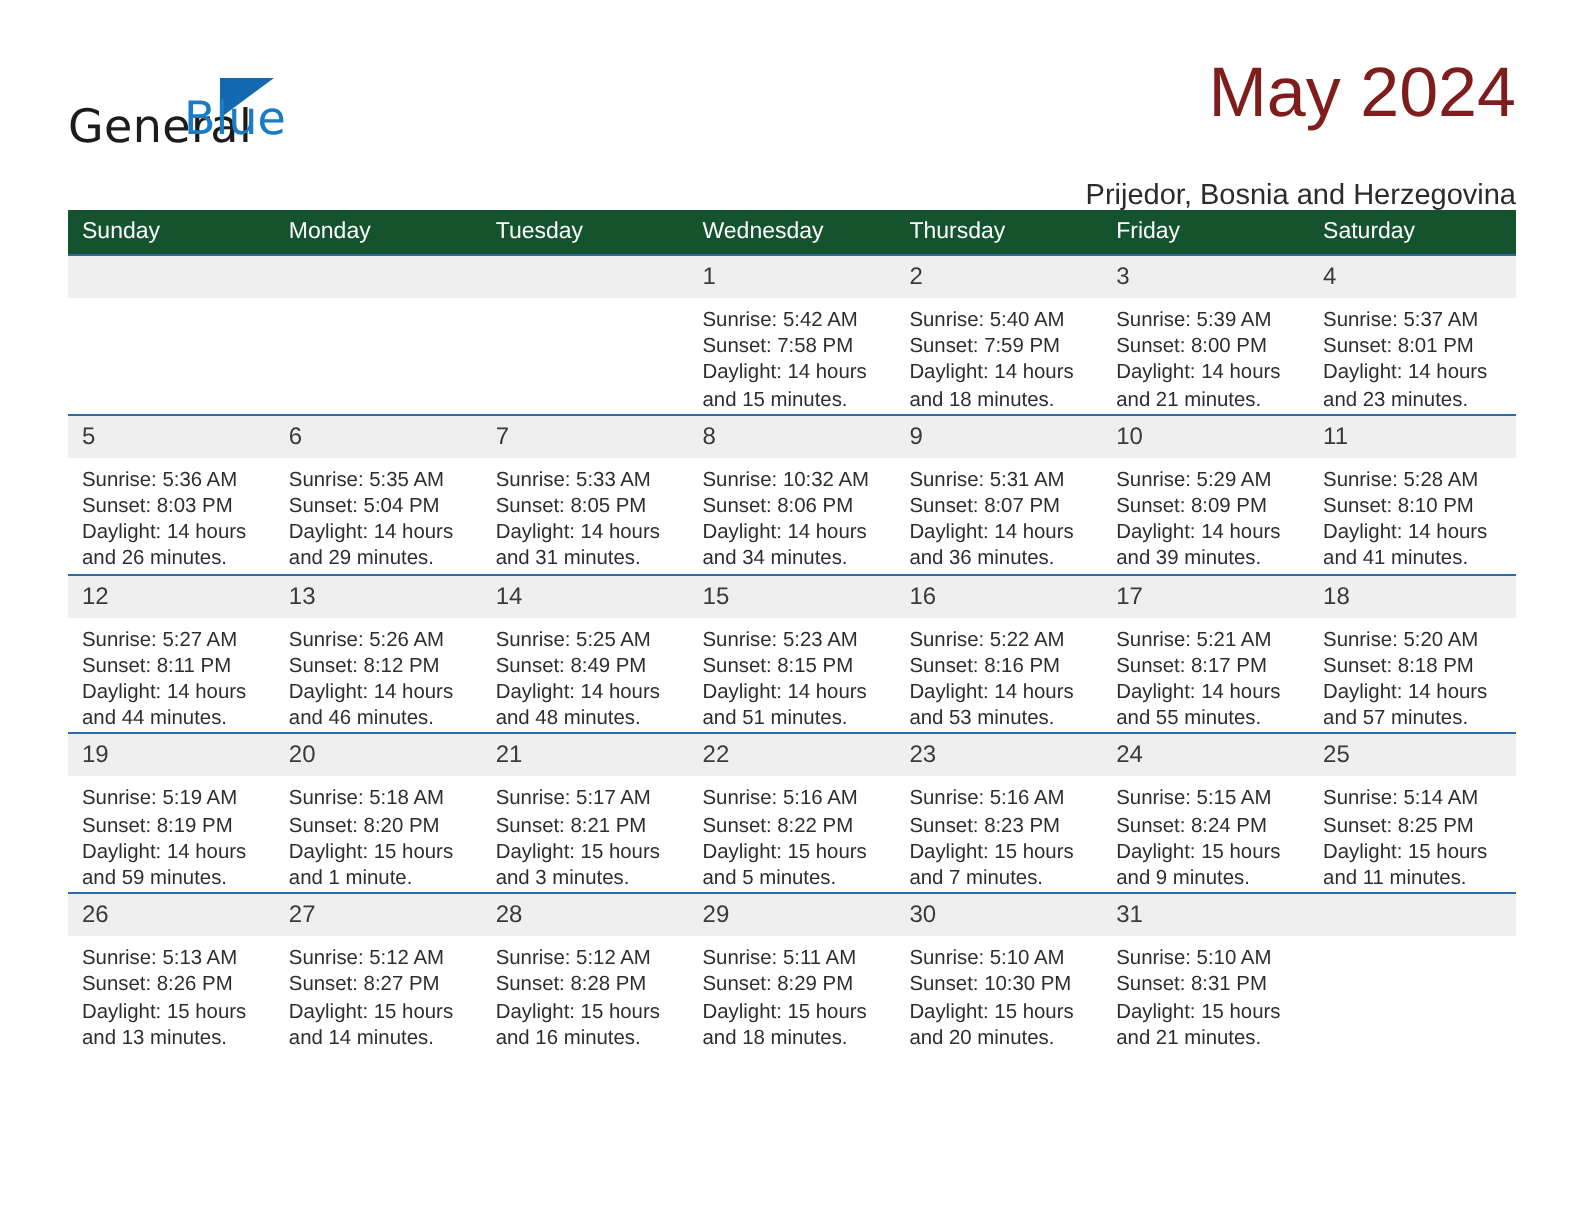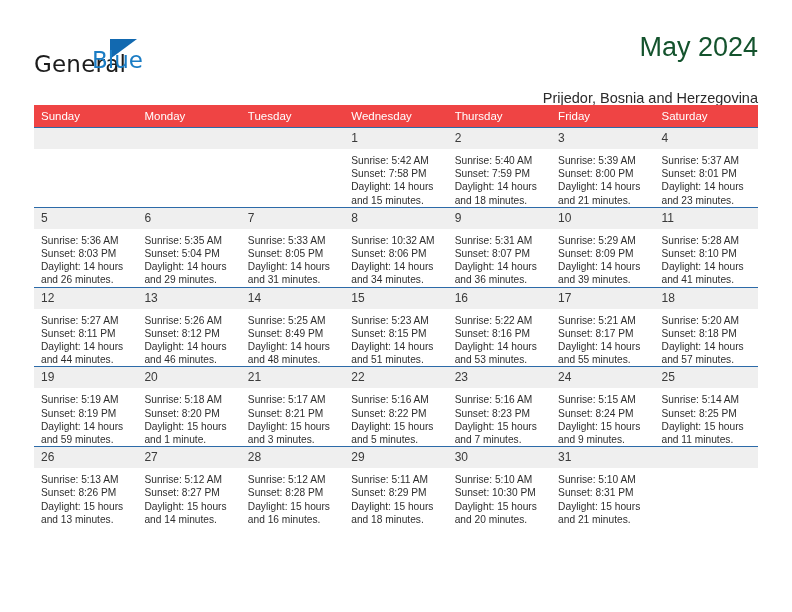--- a/index.html
+++ b/index.html
@@ -69,22 +69,22 @@
     line-height: 26px;
   }
 
   .title-block {
     position: absolute;
     right: 0;
     top: 0;
     text-align: right;
   }
   .cal-title {
-    font-size: 27px;
-    color: #14532d;
+    font-size: 35px;
+    color: #7f1d1d;
     line-height: 34px;
     white-space: nowrap;
     text-align: right;
   }
   .cal-subtitle {
     font-size: 14.5px;
     color: #2b2b2b;
     line-height: 22px;
     margin-top: 23px;
     white-space: nowrap;
@@ -93,21 +93,21 @@
   
   .calendar {
     position: absolute;
     left: 34px;
     top: 105px;
     width: 724px;
     border-collapse: collapse;
     table-layout: fixed;
   }
   .calendar th {
-    background: #ef4444;
+    background: #14532d;
     color: #ffffff;
     font-size: 11.5px;
     font-weight: normal;
     text-align: left;
     padding: 5px 0 5px 7px;
     height: 11px;
     border: none;
   }
   .calendar td {
     vertical-align: top;

